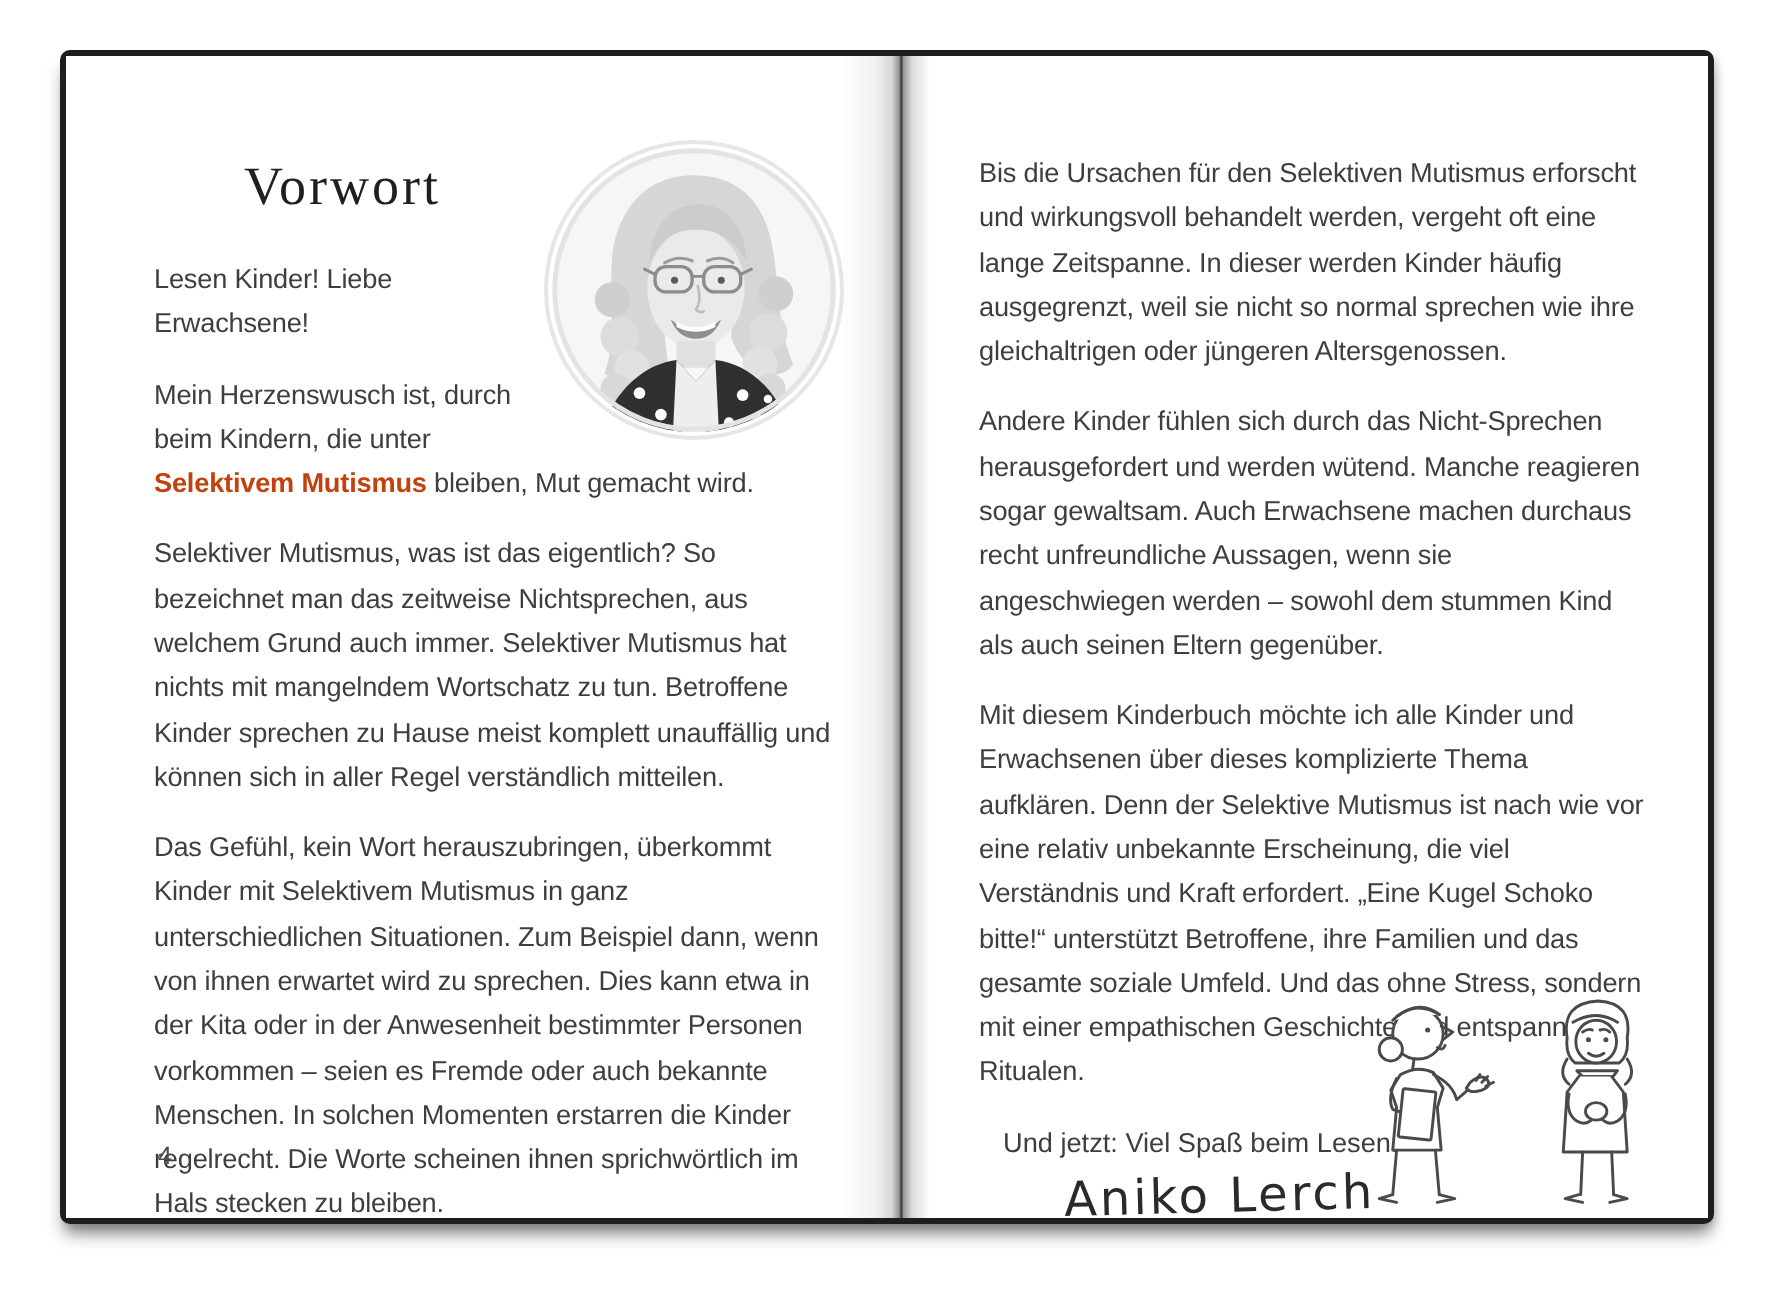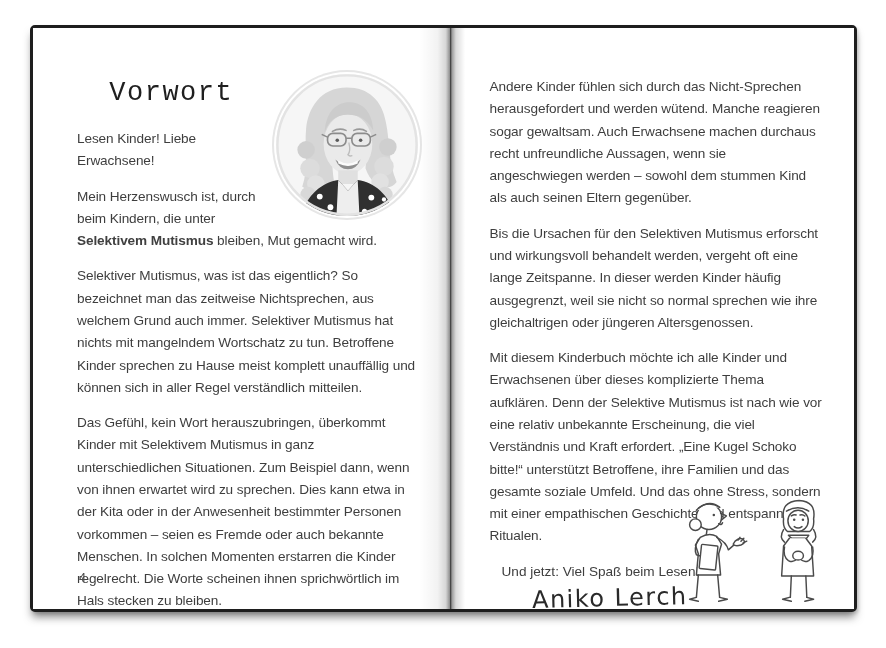--- a/index.html
+++ b/index.html
@@ -18,34 +18,34 @@
   .page-right{padding:48px 32px 0 46px;}
   .spine{
     position:absolute;left:50%;top:0;bottom:0;width:46px;transform:translateX(-54%);
     background:linear-gradient(to right,
       rgba(0,0,0,0) 0%, rgba(0,0,0,0.05) 40%, rgba(0,0,0,0.16) 58%,
       rgba(0,0,0,0.42) 66%, rgba(0,0,0,0.78) 68.5%, rgba(0,0,0,0.40) 71%,
       rgba(0,0,0,0.14) 80%, rgba(0,0,0,0) 100%);
     pointer-events:none;z-index:5;
   }
   .page-title{
-    font-family:Liberation Mono, monospace;
+    font-family:Liberation Serif, serif;
     font-weight:400;font-size:27px;letter-spacing:1.5px;color:#1f1f1f;
     text-align:center;margin:10px 0 20px 0;
   }
   .photo-wrap{
     float:right;width:146px;height:146px;margin:4px 0 10px 8px;
     border-radius:50%;overflow:hidden;box-shadow:0 0 0 2px #e6e6e6;
   }
   .photo-wrap svg{display:block;width:100%;height:100%;}
   p.body-text{
     margin:0 0 13px 0;font-size:13.6px;line-height:1.64;letter-spacing:-0.1px;
     color:#3e3e3e;
   }
-  p.body-text b{font-weight:700;color:#404040;}
+  p.body-text b{font-weight:700;color:#c2410c;}
   .page-number{
     position:absolute;left:46px;bottom:24px;font-size:12.5px;color:#4a4a4a;
   }
   .closing-row{margin-top:2px;}
   .closing-line{
     margin:0 0 2px 12px;font-size:13.6px;line-height:1.6;color:#3e3e3e;
   }
   .signature{
     display:inline-block;margin-left:42px;font-size:24px;letter-spacing:1.5px;
     color:#2a2a2a;transform:rotate(-1.5deg);
@@ -117,23 +117,23 @@
 
       <p class="body-text">Selektiver Mutismus, was ist das eigentlich? So bezeichnet man das zeitweise Nichtsprechen, aus welchem Grund auch immer. Selektiver Mutismus hat nichts mit mangelndem Wortschatz zu tun. Betroffene Kinder sprechen zu Hause meist komplett unauffällig und können sich in aller Regel verständlich mitteilen.</p>
 
       <p class="body-text">Das Gefühl, kein Wort herauszubringen, überkommt Kinder mit Selektivem Mutismus in ganz unterschiedlichen Situationen. Zum Beispiel dann, wenn von ihnen erwartet wird zu sprechen. Dies kann etwa in der Kita oder in der Anwesenheit bestimmter Personen vorkommen – seien es Fremde oder auch bekannte Menschen. In solchen Momenten erstarren die Kinder regelrecht. Die Worte scheinen ihnen sprichwörtlich im Hals stecken zu bleiben.</p>
 
       <div class="page-number">4</div>
     </div>
 
     <div class="page page-right">
 
+      <p class="body-text">Bis die Ursachen für den Selektiven Mutismus erforscht und wirkungsvoll behandelt werden, vergeht oft eine lange Zeitspanne. In dieser werden Kinder häufig ausgegrenzt, weil sie nicht so normal sprechen wie ihre gleichaltrigen oder jüngeren Altersgenossen.</p>
+
       <p class="body-text">Andere Kinder fühlen sich durch das Nicht-Sprechen herausgefordert und werden wütend. Manche reagieren sogar gewaltsam. Auch Erwachsene machen durchaus recht unfreundliche Aussagen, wenn sie angeschwiegen werden – sowohl dem stummen Kind als auch seinen Eltern gegenüber.</p>
-
-      <p class="body-text">Bis die Ursachen für den Selektiven Mutismus erforscht und wirkungsvoll behandelt werden, vergeht oft eine lange Zeitspanne. In dieser werden Kinder häufig ausgegrenzt, weil sie nicht so normal sprechen wie ihre gleichaltrigen oder jüngeren Altersgenossen.</p>
 
       <p class="body-text">Mit diesem Kinderbuch möchte ich alle Kinder und Erwachsenen über dieses komplizierte Thema aufklären. Denn der Selektive Mutismus ist nach wie vor eine relativ unbekannte Erscheinung, die viel Verständnis und Kraft erfordert. „Eine Kugel Schoko bitte!“ unterstützt Betroffene, ihre Familien und das gesamte soziale Umfeld. Und das ohne Stress, sondern mit einer empathischen Geschichte und entspannten Ritualen.</p>
 
       <div class="closing-row">
         <p class="closing-line">Und jetzt: Viel Spaß beim Lesen!</p>
         <span class="signature">Aniko Lerch</span>
       </div>
 
       <div class="illustration">
         <svg viewBox="0 0 200 128" aria-hidden="true" fill="none" stroke="#4a4a4a" stroke-width="1.5" stroke-linecap="round" stroke-linejoin="round">

